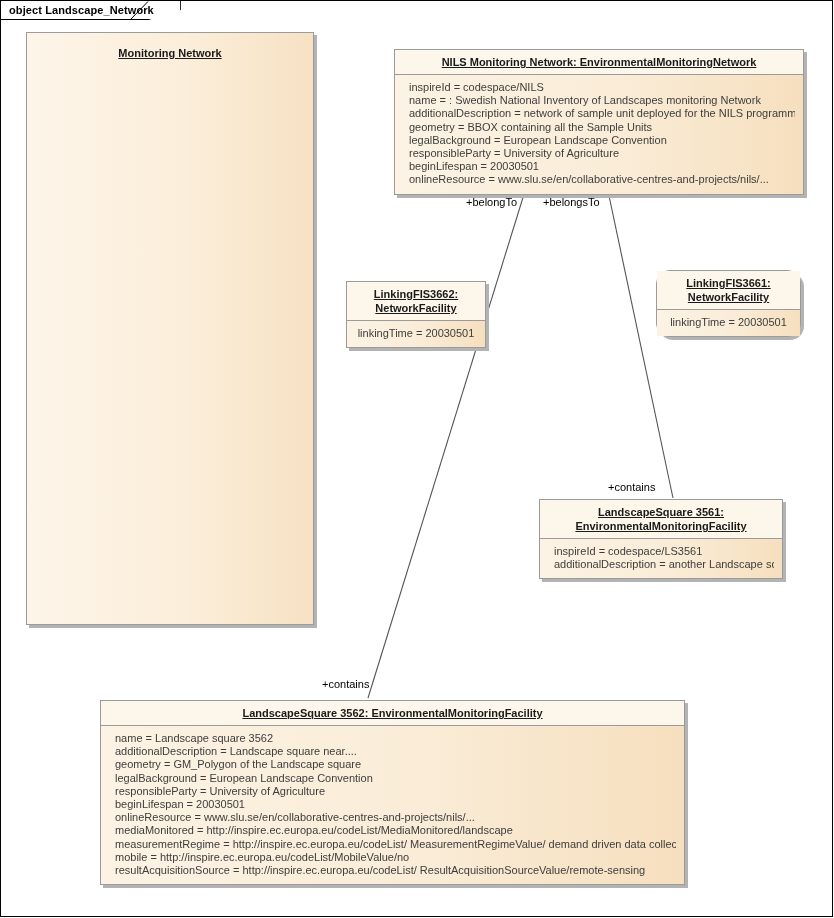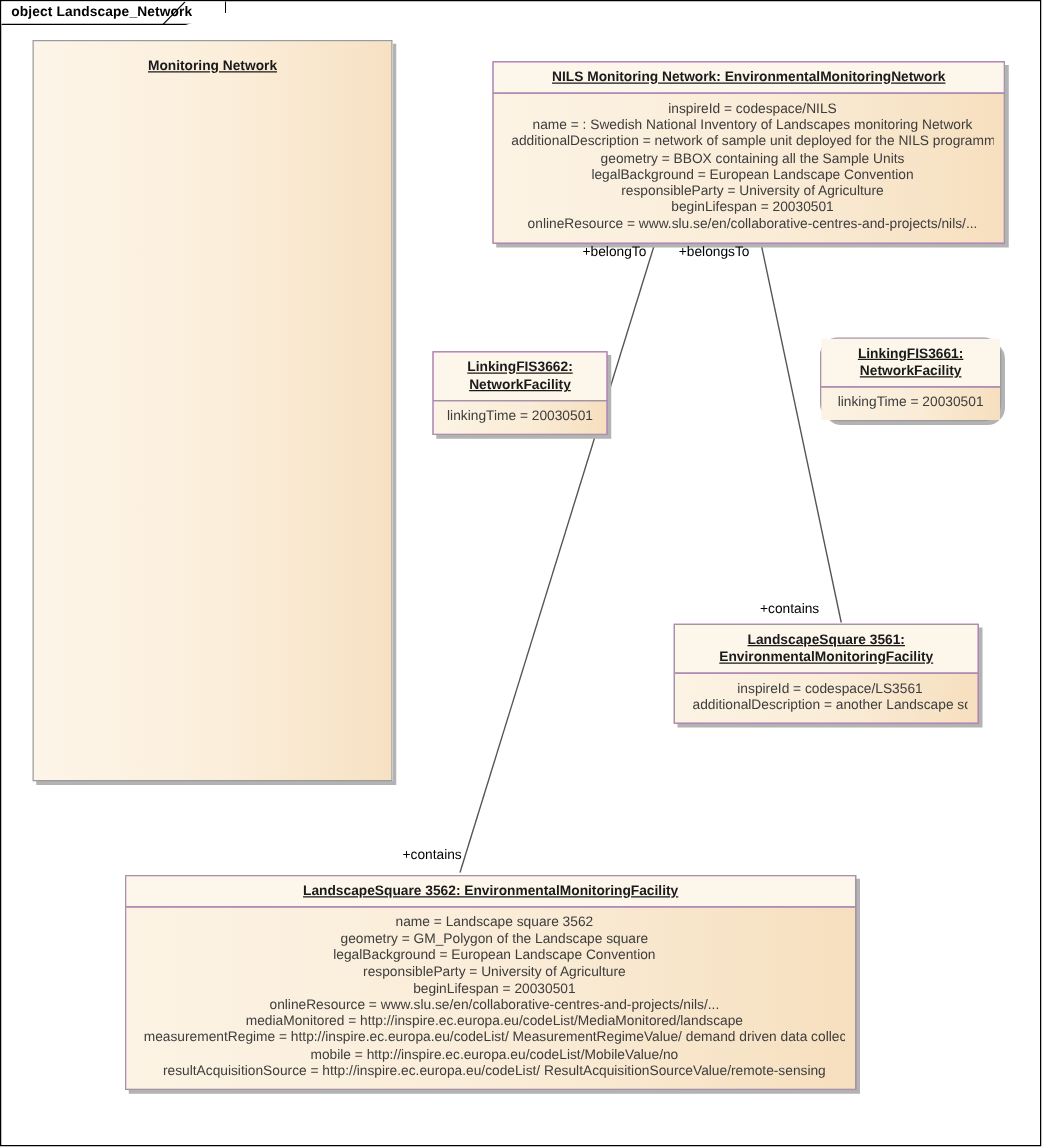--- a/index.html
+++ b/index.html
@@ -88,21 +88,20 @@
     text-decoration: underline;
   }
   .obj-body {
     box-sizing: border-box;
     border-top: 1px solid #9b9b9b;
     background: linear-gradient(to right, #fcf3e4 0%, #faecd7 55%, #f6dfbe 100%);
     padding: 6px 8px 7px 14px;
     font-size: 11px;
     color: #3d3d3d;
     line-height: 13.2px;
-    text-align: center;
   }
   .obj-body .attr {
     white-space: nowrap;
     overflow: hidden;
   }
 
   
   #monitoring-network-box {
     position: absolute;
     left: 25px;
@@ -213,20 +212,21 @@
       <div class="attr">additionalDescription = another Landscape square</div>
     </div>
   </div>
 
   <div class="obj" id="ls3562-box">
     <div class="obj-header">
       <span>LandscapeSquare 3562: EnvironmentalMonitoringFacility</span>
     </div>
     <div class="obj-body">
       <div class="attr">name = Landscape square 3562</div>
+      <div class="attr">additionalDescription = Landscape square near....</div>
       <div class="attr">geometry = GM_Polygon of the Landscape square</div>
       <div class="attr">legalBackground = European Landscape Convention</div>
       <div class="attr">responsibleParty = University of Agriculture</div>
       <div class="attr">beginLifespan = 20030501</div>
       <div class="attr">onlineResource = www.slu.se/en/collaborative-centres-and-projects/nils/...</div>
       <div class="attr">mediaMonitored = http://inspire.ec.europa.eu/codeList/MediaMonitored/landscape</div>
       <div class="attr">measurementRegime = http://inspire.ec.europa.eu/codeList/ MeasurementRegimeValue/ demand driven data collection</div>
       <div class="attr">mobile = http://inspire.ec.europa.eu/codeList/MobileValue/no</div>
       <div class="attr">resultAcquisitionSource = http://inspire.ec.europa.eu/codeList/ ResultAcquisitionSourceValue/remote-sensing</div>
     </div>

